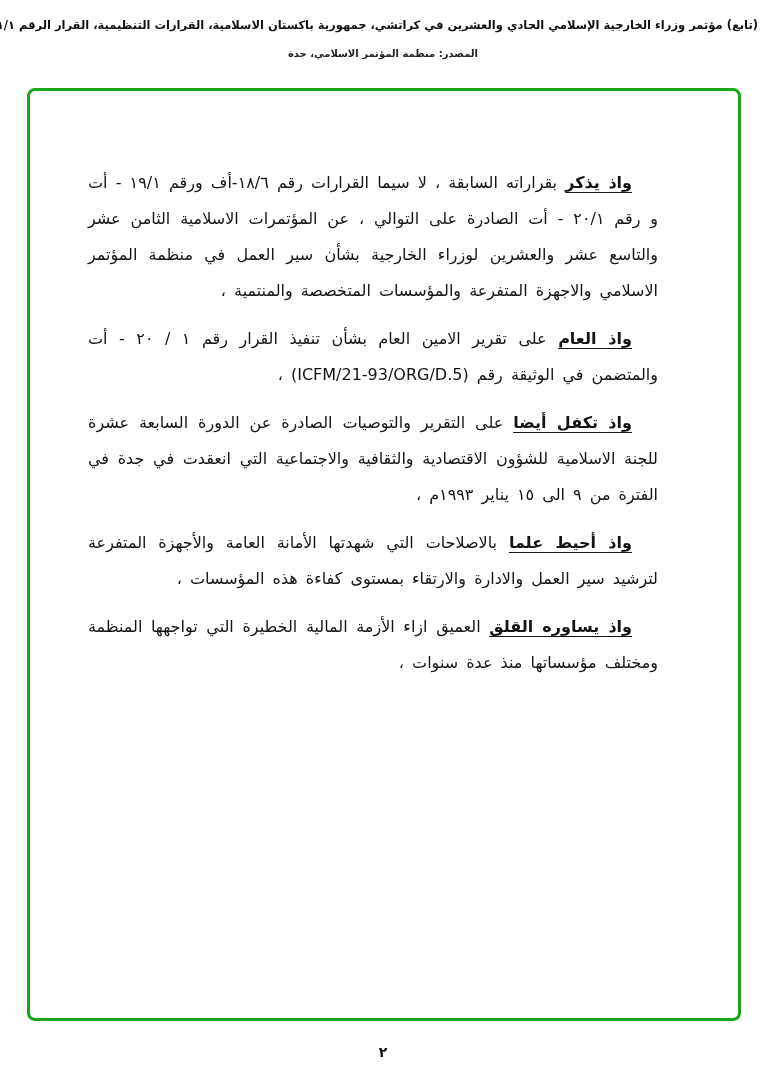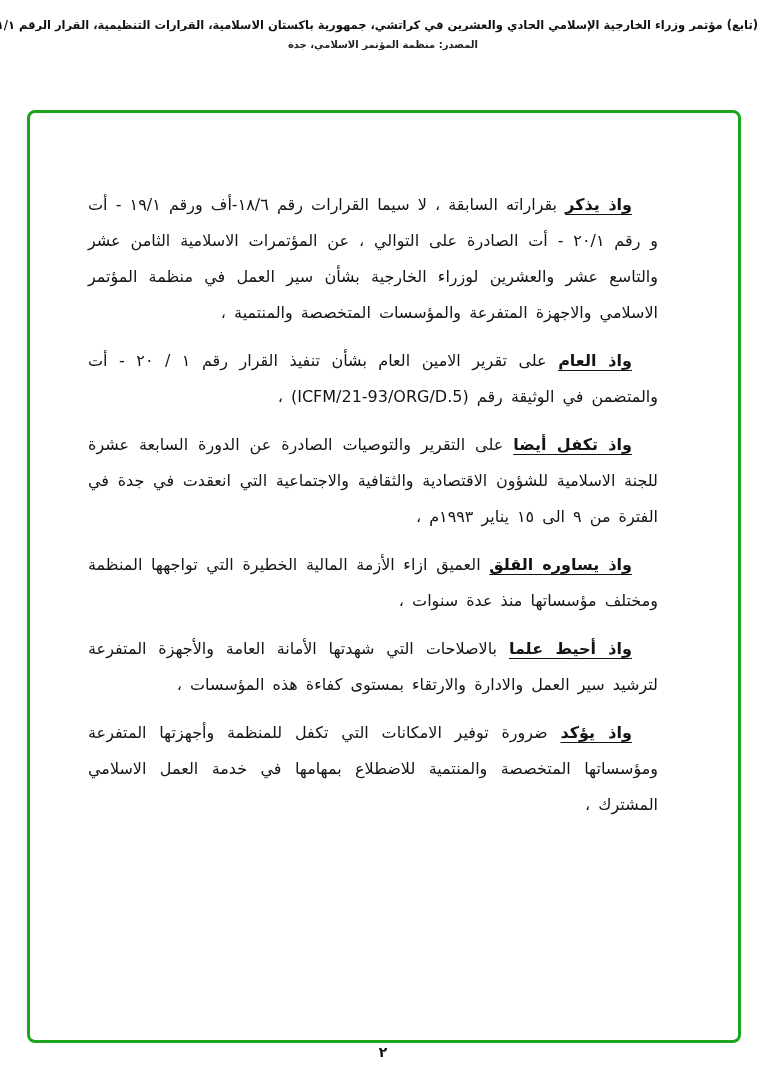--- a/index.html
+++ b/index.html
@@ -26,37 +26,36 @@
     text-align: center;
   }
   .header-citation {
     font-size: 11.5px;
     font-weight: bold;
     line-height: 1.6;
     color: #111;
     white-space: nowrap;
   }
   .header-source {
-    margin-top: 5px;
+    margin-top: 14px;
     font-size: 10px;
     font-weight: bold;
     color: #222;
   }
   .doc-frame {
     position: absolute;
     top: 88px;
     left: 27px;
     width: 714px;
     height: 933px;
     box-sizing: border-box;
     border: 3px solid #1ca41c;
     border-radius: 8px;
     background: #ffffff;
     padding: 74px 80px 30px 58px;
-    margin-top: 22px;
   }
   .doc-body {
     direction: rtl;
     text-align: justify;
     font-size: 16px;
     line-height: 36px;
     color: #141414;
     word-spacing: 3px;
   }
   .doc-para {
@@ -101,32 +100,28 @@
         <span class="para-lead">واذ العام</span>
         <span>على تقرير الامين العام بشأن تنفيذ القرار رقم ١ / ٢٠ - أت والمتضمن في الوثيقة رقم (ICFM/21-93/ORG/D.5) ،</span>
       </p>
 
       <p class="doc-para">
         <span class="para-lead">واذ تكفل أيضا</span>
         <span>على التقرير والتوصيات الصادرة عن الدورة السابعة عشرة للجنة الاسلامية للشؤون الاقتصادية والثقافية والاجتماعية التي انعقدت في جدة في الفترة من ٩ الى ١٥ يناير ١٩٩٣م ،</span>
       </p>
 
       <p class="doc-para">
-        <span class="para-lead">واذ يساوره القلق</span>
-        <span>العميق ازاء الأزمة المالية الخطيرة التي تواجهها المنظمة ومختلف مؤسساتها منذ عدة سنوات ،</span>
-      </p>
-
-      <p class="doc-para">
         <span class="para-lead">واذ أحيط علما</span>
         <span>بالاصلاحات التي شهدتها الأمانة العامة والأجهزة المتفرعة لترشيد سير العمل والادارة والارتقاء بمستوى كفاءة هذه المؤسسات ،</span>
       </p>
 
       <p class="doc-para">
-        <span class="para-lead">واذ يؤكد</span>
-        <span>ضرورة توفير الامكانات التي تكفل للمنظمة وأجهزتها المتفرعة ومؤسساتها المتخصصة والمنتمية للاضطلاع بمهامها في خدمة العمل الاسلامي المشترك ،</span>
+        <span class="para-lead">واذ يساوره القلق</span>
+        <span>العميق ازاء الأزمة المالية الخطيرة التي تواجهها المنظمة ومختلف مؤسساتها منذ عدة سنوات ،</span>
       </p>
+
 
     </div>
   </div>
 
   <div class="page-number">٢</div>
 
 </div>
 
 </body></html>

